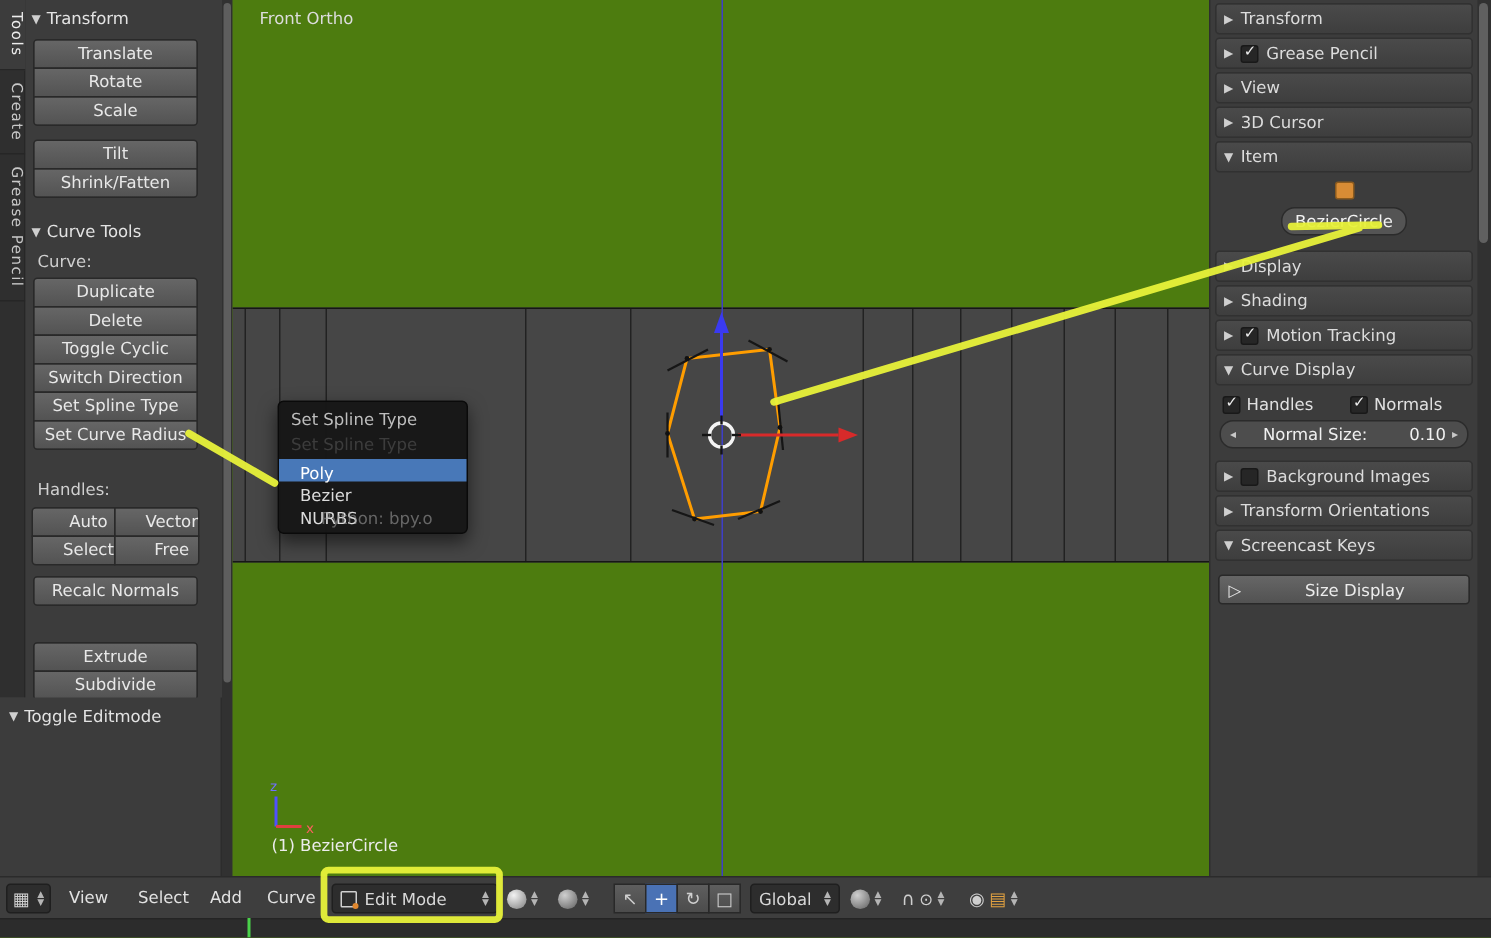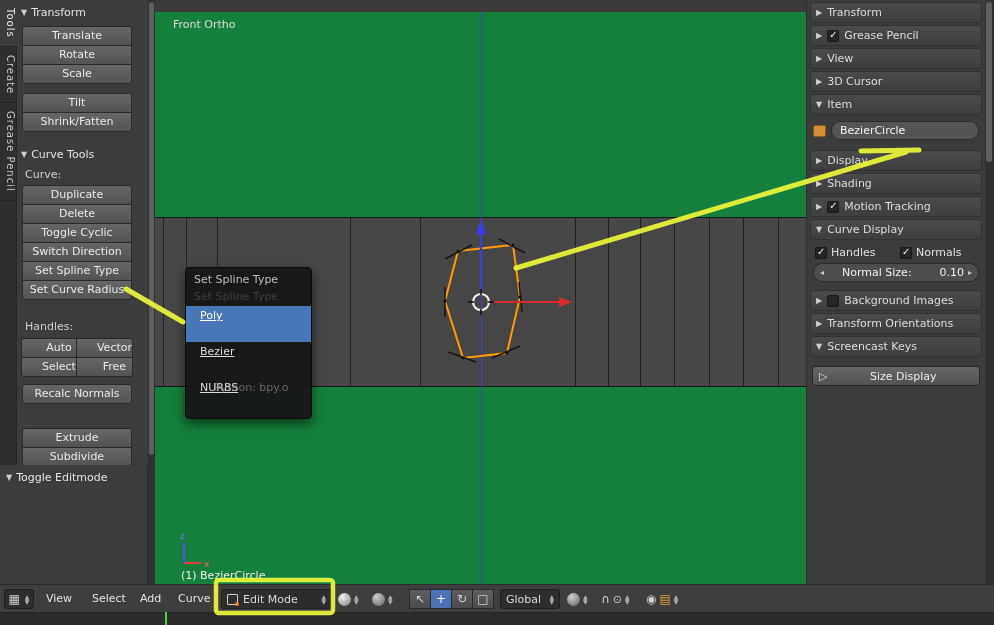--- a/index.html
+++ b/index.html
@@ -27,42 +27,42 @@
   .grp .tbtn:first-child { border-radius:3px 3px 0 0; }
   .grp .tbtn:last-child { border-radius:0 0 3px 3px; }
   .grp .tbtn:only-child { border-radius:3px; }
   .hgrid { position:absolute; left:5px; width:110px; display:grid; grid-template-columns:1fr 1fr; }
   .hgrid .tbtn { margin:0 0 -1px -1px;padding-left:20px; }
   #shelf-lower { position:absolute; left:0; top:465px; width:148px; height:119px; background:#3c3c3c; border-right:1px solid #2c2c2c; }
   #shelf-scroll { position:absolute; left:148px; top:0; width:7px; height:584px; background:#313131; }
   #shelf-scroll .thumb { position:absolute; left:1px; top:2px; width:5px; height:453px; background:#5e5e5e; border-radius:3px; }
 
   
-  #viewport { position:absolute; left:155px; top:12px; width:651px; height:584px; background:#15803d; overflow:hidden;padding-left:48px; }
+  #viewport { position:absolute; left:155px; top:0; width:651px; height:584px; background:#4d7c0f; overflow:hidden;padding-left:48px; }
   #view-label { position:absolute; left:18px; top:6px; color:#dcdcdc; }
   #grid-band { position:absolute; left:0; top:205px; width:651px; height:170px; background:#464646; border-top:1px solid #161616; border-bottom:1px solid #161616; }
   .vline { position:absolute; top:0; bottom:0; width:1px; background:#222; }
   #axis-z-line { position:absolute; left:326px; top:0; width:1px; height:584px; background:#3e3ec8; }
   #vp-svg { position:absolute; left:0; top:0; }
   #status-text { position:absolute; left:26px; top:557px; color:#ececec; }
 
   
   #ctx-menu { position:absolute; left:185px; top:267px; width:127px; background:rgba(23,23,23,0.97); border:1px solid #0a0a0a; border-radius:4px; box-shadow:0 5px 12px rgba(0,0,0,0.55); z-index:30; padding-bottom:4px; }
   .ctx-title { padding:5px 8px 2px; color:#bdbdbd; }
   .ctx-ghost-title { height:18px; line-height:18px; padding-left:8px; color:#9a9a9a; opacity:0.28; }
-  .ctx-item { height:36px; line-height:20px; padding-left:14px; color:#dcdcdc; position:relative;text-decoration:underline; }
+  .ctx-item { height:15px; line-height:20px; padding-left:14px; color:#dcdcdc; position:relative; }
   .ctx-item.sel { background:#4878b8; color:#fff; }
   .ctx-ghost-code { position:absolute; left:28px; top:0; color:#9a9a9a; opacity:0.6; }
 
   
   #rpanel { position:absolute; left:806px; top:0; width:179px; height:584px; background:#3c3c3c; border-left:1px solid #2e2e2e; padding:1px 2px; }
   .rp-hdr { height:21px; margin:1px 1px 2px; background:linear-gradient(#4a4a4a,#3e3e3e); border:1px solid #313131; border-radius:3px; display:flex; align-items:center; gap:5px; padding:0 5px; color:#dcdcdc; }
   .cb { width:12px; height:12px; background:#262626; border:1px solid #191919; border-radius:2px; position:relative; flex:0 0 auto; }
   .cb.checked::after { content:"✓"; position:absolute; left:1px; top:-2px; color:#eee; font-size:10px; }
-  .rp-item-row { display:flex; align-items:center; gap:5px; margin:6px 4px 10px; }
+  .rp-item-row { display:flex; align-items:center; gap:5px; margin:6px 4px 10px;flex-direction:column; }
   .cube-icon { width:13px; height:12px; background:#d88c35; border:1px solid #8a5a1e; border-radius:2px; flex:0 0 auto; }
   .name-field { flex:1; height:19px; background:#545454; border:1px solid #2b2b2b; border-radius:9px; color:#f3f3f3; line-height:17px; padding:0 8px; }
   .cd-row { display:flex; align-items:center; gap:8px; margin:6px 6px 4px; color:#e0e0e0; }
   .cd-pair { display:flex; align-items:center; gap:4px; flex:1; }
   .slider { display:flex; align-items:center; height:19px; margin:4px 4px 8px; background:#4d4d4d; border:1px solid #2b2b2b; border-radius:9px; padding:0 6px; gap:4px; color:#f0f0f0; }
   .slider .arr { font-size:8px; color:#c8c8c8; }
   .slider .lab { flex:1; text-align:left; padding-left:14px; }
   .start-btn { display:flex; align-items:center; height:20px; margin:9px 3px; background:linear-gradient(#666,#525252); border:1px solid #292929; border-radius:3px; padding:0 6px; gap:6px; color:#ececec; }
   .start-btn .play { font-size:11px; color:#e8e8e8; }
   .start-btn .lab { flex:1; text-align:center; }

